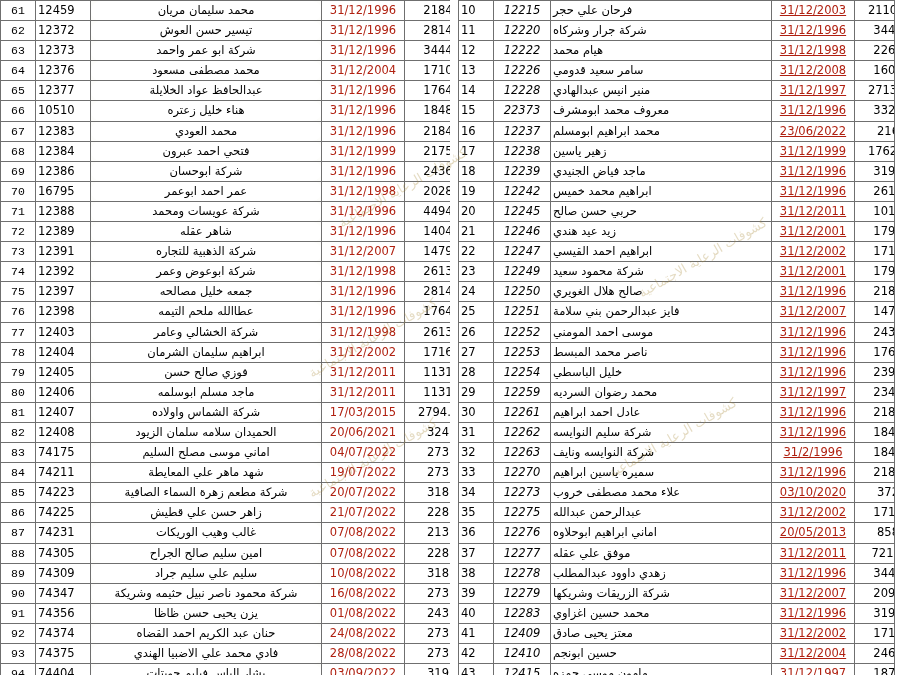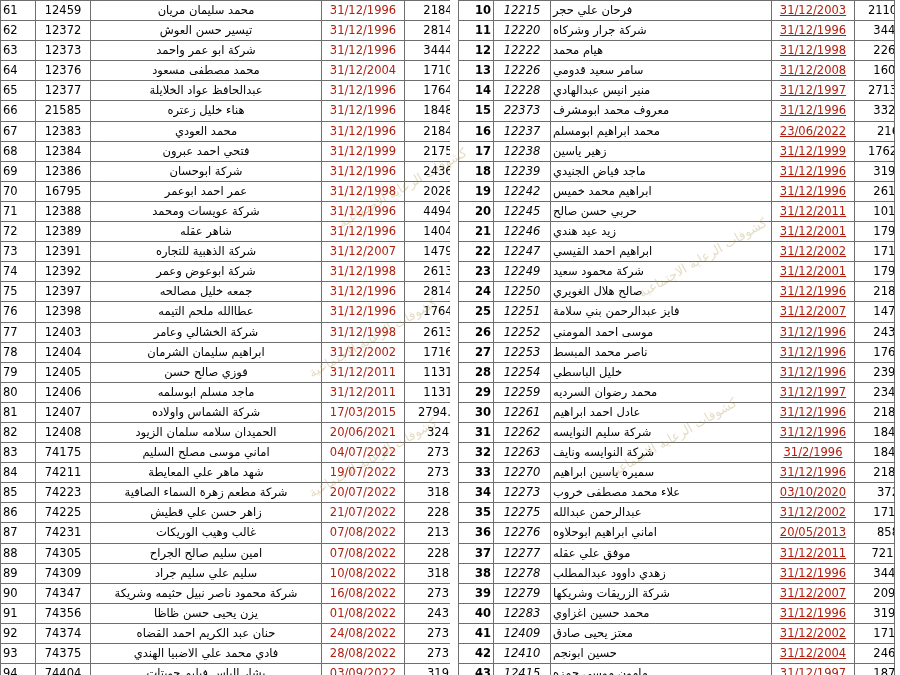--- a/index.html
+++ b/index.html
@@ -54,28 +54,28 @@
     height: 19.1px;
     line-height: 19.1px;
     white-space: nowrap;
     overflow: hidden;
     background: #ffffff;
   }
   
   .col-left td.c-amt { width: 62px; text-align: center; direction: ltr; }
   .col-left td.c-date { width: 78px; text-align: center; direction: ltr; color: #b02010; }
   .col-left td.c-name { width: 226px; text-align: center; border-radius: 10px; }
-  .col-left td.c-num { width: 50px; text-align: center; direction: ltr; }
-  .col-left td.c-idx { width: 30px; direction: ltr; }
+  .col-left td.c-num { width: 50px; text-align: left; direction: ltr; }
+  .col-left td.c-idx { width: 30px; text-align: center; direction: ltr; font-family: Liberation Mono, monospace; }
 
   .col-right td.c-amt { width: 62px; text-align: center; direction: ltr; }
   .col-right td.c-date { width: 78px; text-align: center; direction: ltr; color: #b02010; text-decoration: underline; }
   .col-right td.c-name { width: 216px; text-align: left; }
   .col-right td.c-num { width: 52px; text-align: center; direction: ltr; font-style: italic; }
-  .col-right td.c-idx { width: 30px; text-align: right; direction: ltr; font-weight: bold; }
+  .col-right td.c-idx { width: 30px; text-align: left; direction: ltr; }
   .right-edge-sliver {
     position: absolute;
     top: 0;
     right: 0;
     width: 5px;
     height: 675px;
     border-left: 1px solid #6f6f6f;
     background: #ffffff;
   }
   .watermark {
@@ -134,21 +134,21 @@
             <td class="c-amt">1764</td>
             <td class="c-date">31/12/1996</td>
             <td class="c-name">عبدالحافظ عواد الخلايلة</td>
             <td class="c-num">12377</td>
             <td class="c-idx">65</td>
           </tr>
           <tr>
             <td class="c-amt">1848</td>
             <td class="c-date">31/12/1996</td>
             <td class="c-name">هناء خليل زعتره</td>
-            <td class="c-num">21585</td>
+            <td class="c-num">10510</td>
             <td class="c-idx">66</td>
           </tr>
           <tr>
             <td class="c-amt">2184</td>
             <td class="c-date">31/12/1996</td>
             <td class="c-name">محمد العودي</td>
             <td class="c-num">12383</td>
             <td class="c-idx">67</td>
           </tr>
           <tr>

